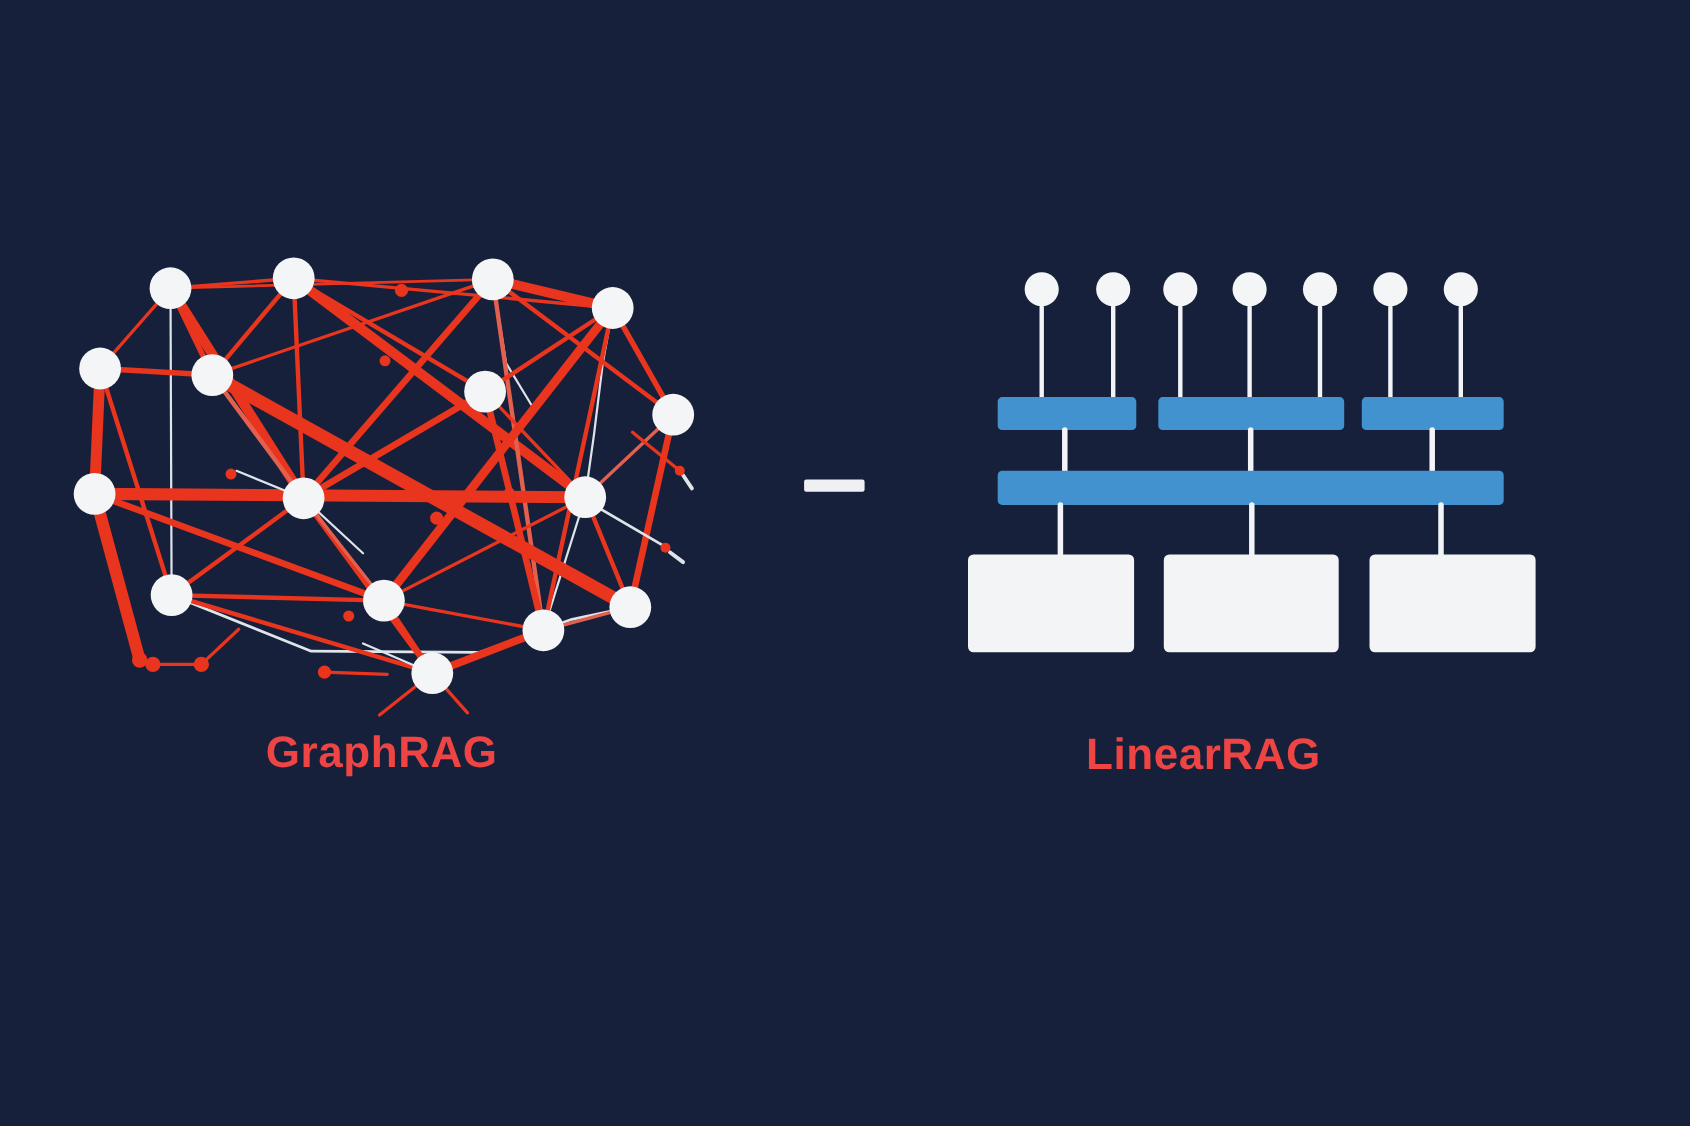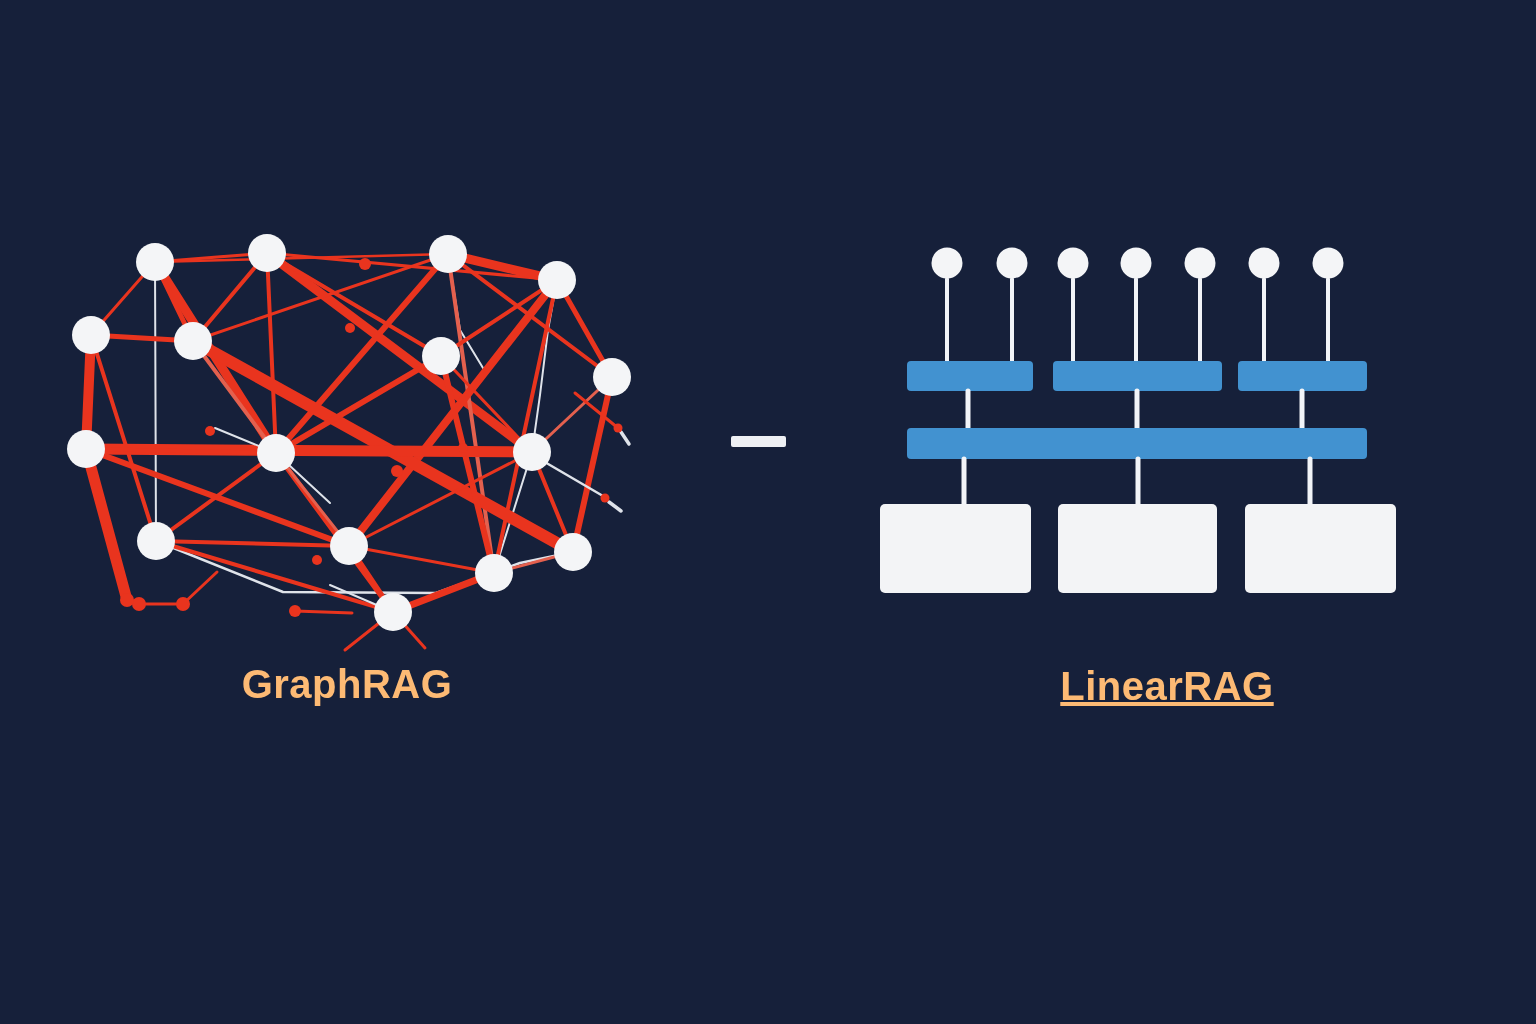--- a/index.html
+++ b/index.html
@@ -3,25 +3,25 @@
 <meta charset="utf-8">
 <style>
   html,body{margin:0;padding:0;background:#16203a;}
   .canvas{
     position:relative;width:1536px;height:1024px;overflow:hidden;
     background:#16203a;font-family:"Liberation Sans",sans-serif;
   }
   .diagram-svg{position:absolute;left:0;top:0;}
   .caption{
     position:absolute;width:400px;text-align:center;
-    color:#fdba74;font-weight:700;font-size:40px;letter-spacing:.5px;
+    color:#ef4444;font-weight:700;font-size:40px;letter-spacing:.5px;
     line-height:1;
   }
   #cap-left{left:147px;top:664px;}
-  #cap-right{left:967px;top:666px;text-decoration:underline;}
+  #cap-right{left:894px;top:666px;}
   .minus{
     position:absolute;left:731px;top:436px;width:55px;height:11px;
     background:#eef0f4;border-radius:2px;
   }
 </style>
 </head>
 <body>
 
 <div class="canvas">
   <svg id="graph-svg" class="diagram-svg" width="1536" height="1024">

